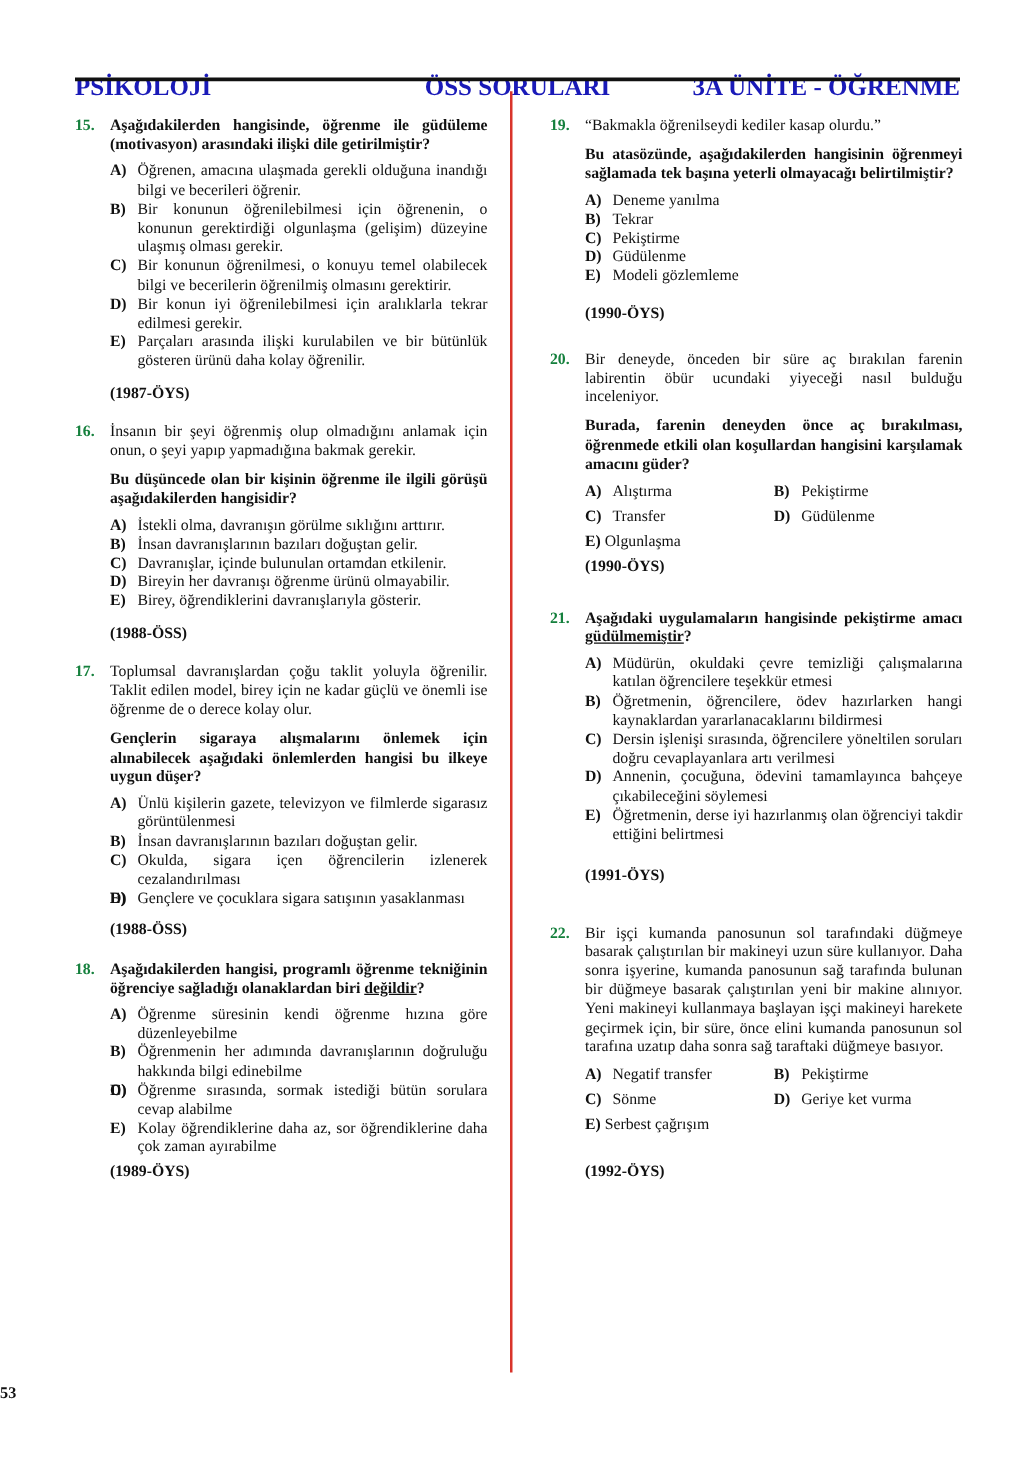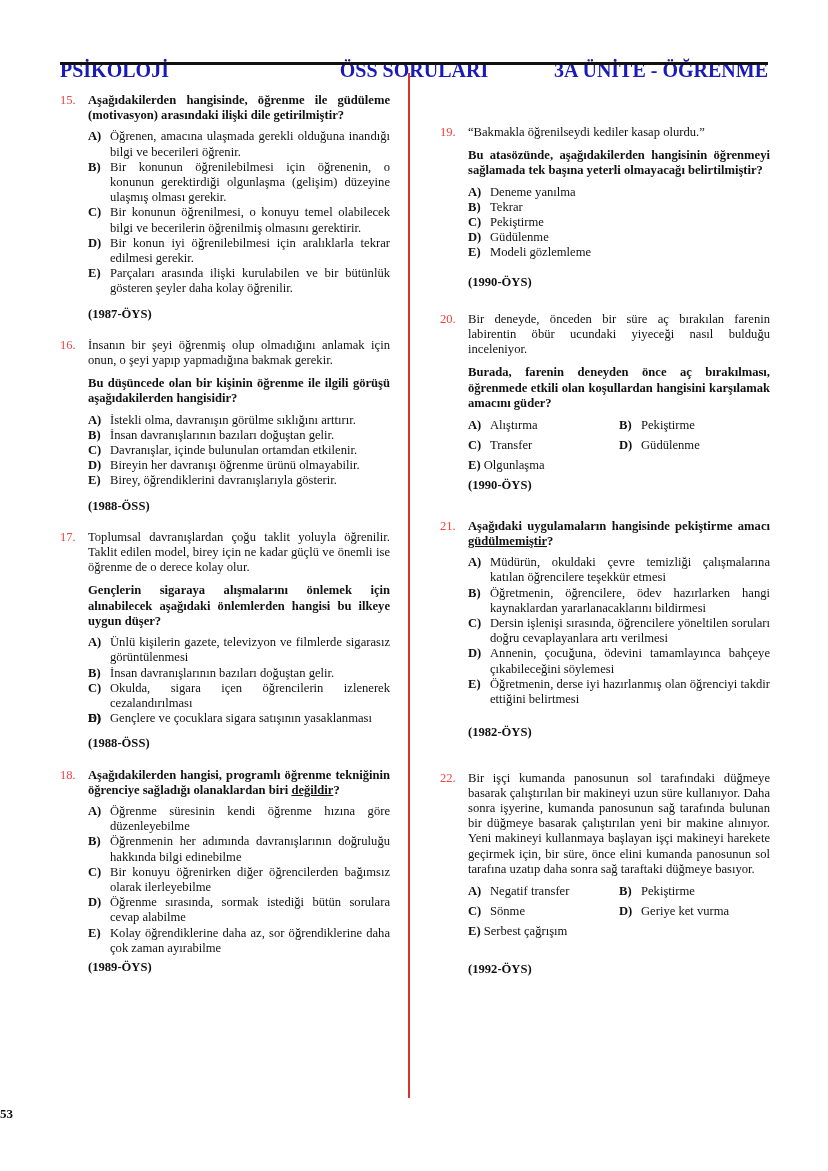--- a/index.html
+++ b/index.html
@@ -8,23 +8,23 @@
   .header { position: absolute; top: 38px; left: 60px; width: 708px; height: 20px;
             font-family: "Liberation Serif", serif; font-weight: bold; font-size: 20px; color: #1a1ab8; margin-top: 21px; }
   .header span { position: absolute; top: 0; white-space: nowrap; }
   .h-left { left: 0; }
   .h-center { left: 50%; transform: translateX(-50%); }
   .h-right { right: 0; }
   .header-rule { position: absolute; top: 62px; left: 60px; width: 708px; height: 3px; background: #111; }
   .divider { position: absolute; left: 408px; top: 73px; width: 2px; height: 1025px; background: #d9342b; }
   .col { position: absolute; top: 93px; width: 330px; font-size: 12.6px; line-height: 15.2px; }
   .col-left { left: 60px; }
-  .col-right { left: 440px; margin-top: 32px; }
+  .col-right { left: 440px; }
   .q { position: relative; padding-left: 28px; }
-  .qnum { position: absolute; left: 0; top: 0; font-weight: normal; color: #ef4444; }
+  .qnum { position: absolute; left: 0; top: 0; font-weight: bold; color: #15803d; }
   .stem { text-align: justify; margin: 0; }
   .stem.bold { font-weight: bold; }
   .prompt { font-weight: bold; text-align: justify; margin: 8px 0 0 0; }
   .opts { margin: 6px 0 0 0; padding: 0; list-style: none; }
   .opt { position: relative; padding-left: 22px; text-align: justify; }
   .opt .ol { position: absolute; left: 0; top: 0; font-weight: bold; }
   .src { text-align: left; font-weight: bold; margin-top: 10px; }
   .grid2 { display: grid; grid-template-columns: 1fr 1fr; row-gap: 5px; margin-top: 7px; }
   .grid2 .opt { padding-left: 22px; }
   .center-opt { margin-top: 5px; }
@@ -47,21 +47,21 @@
 <div class="col col-left">
 
   <div class="q">
     <span class="qnum">15.</span>
     <p class="stem bold">Aşağıdakilerden hangisinde, öğrenme ile güdüleme (motivasyon) arasındaki ilişki dile getirilmiştir?</p>
     <div class="opts">
       <div class="opt"><span class="ol">A)</span><span>Öğrenen, amacına ulaşmada gerekli olduğuna inandığı bilgi ve becerileri öğrenir.</span></div>
       <div class="opt"><span class="ol">B)</span><span>Bir konunun öğrenilebilmesi için öğrenenin, o konunun gerektirdiği olgunlaşma (gelişim) düzeyine ulaşmış olması gerekir.</span></div>
       <div class="opt"><span class="ol">C)</span><span>Bir konunun öğrenilmesi, o konuyu temel olabilecek bilgi ve becerilerin öğrenilmiş olmasını gerektirir.</span></div>
       <div class="opt"><span class="ol">D)</span><span>Bir konun iyi öğrenilebilmesi için aralıklarla tekrar edilmesi gerekir.</span></div>
-      <div class="opt"><span class="ol">E)</span><span>Parçaları arasında ilişki kurulabilen ve bir bütünlük gösteren şeyler daha kolay öğrenilir.</span></div>
+      <div class="opt"><span class="ol">E)</span><span>Parçaları arasında ilişki kurulabilen ve bir bütünlük gösteren ürünü daha kolay öğrenilir.</span></div>
     </div>
     <div class="src">(1987-ÖYS)</div>
   </div>
 
   <div class="q" style="margin-top:16px">
     <span class="qnum">16.</span>
     <p class="stem">İnsanın bir şeyi öğrenmiş olup olmadığını anlamak için onun, o şeyi yapıp yapmadığına bakmak gerekir.</p>
     <p class="prompt">Bu düşüncede olan bir kişinin öğrenme ile ilgili görüşü aşağıdakilerden hangisidir?</p>
     <div class="opts">
       <div class="opt"><span class="ol">A)</span><span>İstekli olma, davranışın görülme sıklığını arttırır.</span></div>
@@ -86,21 +86,21 @@
     </div>
     <div class="src">(1988-ÖSS)</div>
   </div>
 
   <div class="q" style="margin-top:16px">
     <span class="qnum">18.</span>
     <p class="stem bold"><span>Aşağıdakilerden hangisi, programlı öğrenme tekniğinin öğrenciye sağladığı olanaklardan biri </span><u>değildir</u><span>?</span></p>
     <div class="opts">
       <div class="opt"><span class="ol">A)</span><span>Öğrenme süresinin kendi öğrenme hızına göre düzenleyebilme</span></div>
       <div class="opt"><span class="ol">B)</span><span>Öğrenmenin her adımında davranışlarının doğruluğu hakkında bilgi edinebilme</span></div>
-      <div class="opt"><span class="ol">C)</span><span>Bir konuyu öğrenirken diğer öğrencilerden bağımsız olarak ilerleyebilme</span></div>
+      <div class="opt"><span class="ol">C)</span></div>
       <div class="opt"><span class="ol">D)</span><span>Öğrenme sırasında, sormak istediği bütün sorulara cevap alabilme</span></div>
       <div class="opt"><span class="ol">E)</span><span>Kolay öğrendiklerine daha az, sor öğrendiklerine daha çok zaman ayırabilme</span></div>
     </div>
     <div class="src" style="margin-top:4px">(1989-ÖYS)</div>
   </div>
 </div>
 
 <div class="col col-right">
 
   <div class="q">
@@ -134,21 +134,21 @@
   <div class="q" style="margin-top:26px">
     <span class="qnum">21.</span>
     <p class="stem bold"><span>Aşağıdaki uygulamaların hangisinde pekiştirme amacı </span><u>güdülmemiştir</u><span>?</span></p>
     <div class="opts">
       <div class="opt"><span class="ol">A)</span><span>Müdürün, okuldaki çevre temizliği çalışmalarına katılan öğrencilere teşekkür etmesi</span></div>
       <div class="opt"><span class="ol">B)</span><span>Öğretmenin, öğrencilere, ödev hazırlarken hangi kaynaklardan yararlanacaklarını bildirmesi</span></div>
       <div class="opt"><span class="ol">C)</span><span>Dersin işlenişi sırasında, öğrencilere yöneltilen soruları doğru cevaplayanlara artı verilmesi</span></div>
       <div class="opt"><span class="ol">D)</span><span>Annenin, çocuğuna, ödevini tamamlayınca bahçeye çıkabileceğini söylemesi</span></div>
       <div class="opt"><span class="ol">E)</span><span>Öğretmenin, derse iyi hazırlanmış olan öğrenciyi takdir ettiğini belirtmesi</span></div>
     </div>
-    <div class="src" style="margin-top:18px">(1982-ÖYS)</div>
+    <div class="src" style="margin-top:18px">(1991-ÖYS)</div>
   </div>
 
   <div class="q" style="margin-top:30px">
     <span class="qnum">22.</span>
     <p class="stem">Bir işçi kumanda panosunun sol tarafındaki düğmeye basarak çalıştırılan bir makineyi uzun süre kullanıyor. Daha sonra işyerine, kumanda panosunun sağ tarafında bulunan bir düğmeye basarak çalıştırılan yeni bir makine alınıyor. Yeni makineyi kullanmaya başlayan işçi makineyi harekete geçirmek için, bir süre, önce elini kumanda panosunun sol tarafına uzatıp daha sonra sağ taraftaki düğmeye basıyor.</p>
     <div class="grid2">
       <div class="opt"><span class="ol">A)</span><span>Negatif transfer</span></div>
       <div class="opt"><span class="ol">B)</span><span>Pekiştirme</span></div>
       <div class="opt"><span class="ol">C)</span><span>Sönme</span></div>
       <div class="opt"><span class="ol">D)</span><span>Geriye ket vurma</span></div>

